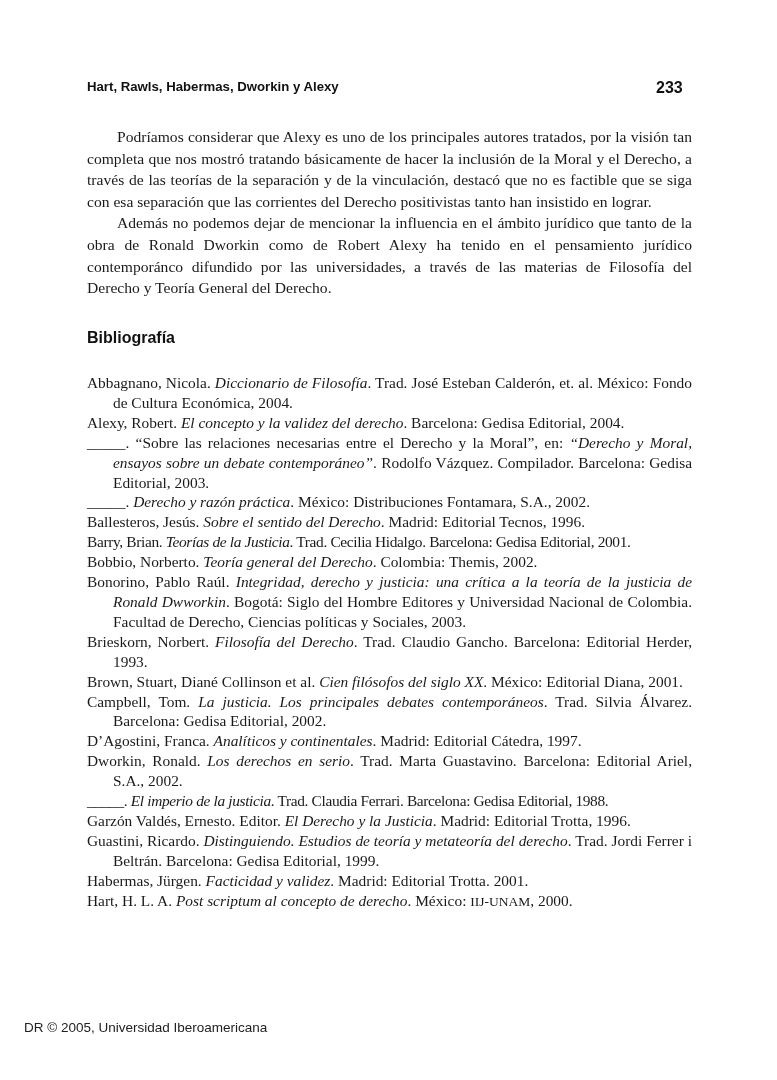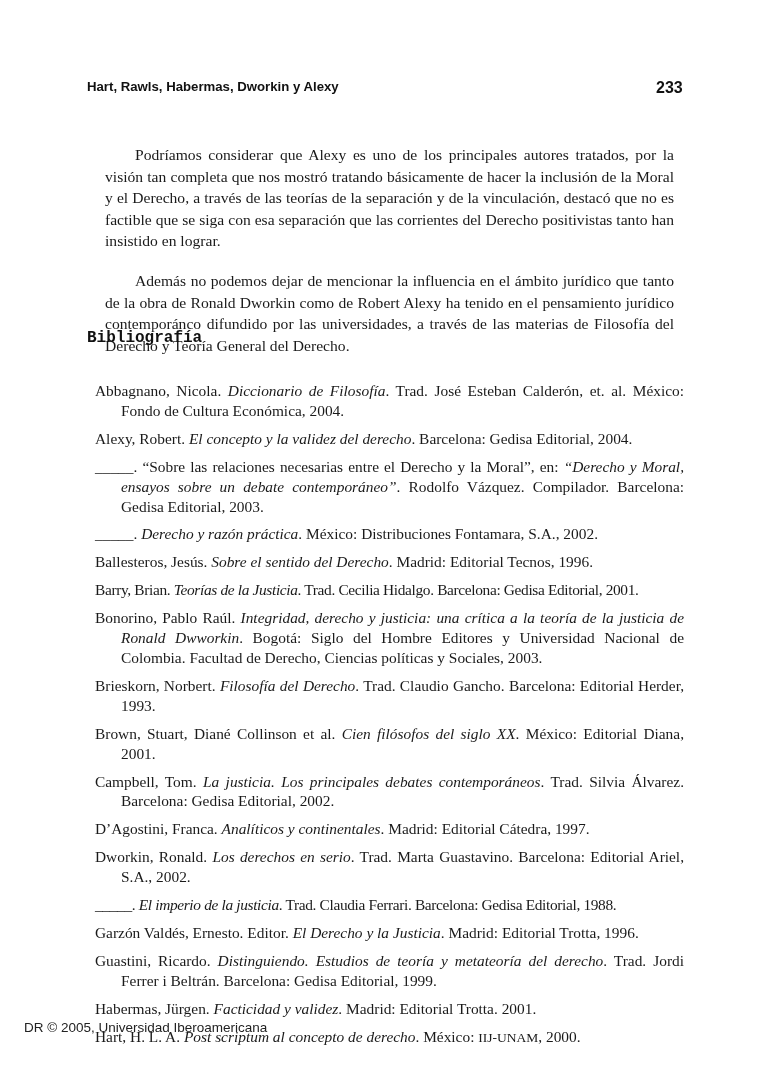--- a/index.html
+++ b/index.html
@@ -12,31 +12,31 @@
   .page-number {
     position: absolute; left: 656px; top: 79px;
     font-family: "Liberation Sans", sans-serif; font-weight: bold;
     font-size: 16px; color: #111;
   }
   .body-text {
     position: absolute; left: 87px; top: 126px; width: 605px;
     font-family: "Liberation Serif", serif; font-size: 15.6px; line-height: 21.6px;
     text-align: justify; color: #1a1a1a;
   }
-  .body-text p { margin: 18px; text-indent: 30px; }
+  .body-text p { margin: 0; text-indent: 30px; }
   .section-title {
     position: absolute; left: 87px; top: 329px;
-    font-family: Liberation Mono, monospace; font-weight: bold; font-size: 16px; color: #111; text-align: center;
+    font-family: Liberation Sans, sans-serif; font-weight: bold; font-size: 16px; color: #111; text-align: center;
   }
   .biblio {
     position: absolute; left: 87px; top: 373px; width: 605px;
     font-family: "Liberation Serif", serif; font-size: 15.4px; line-height: 19.9px;
     text-align: justify; color: #1a1a1a;
   }
-  .biblio .entry { padding-left: 26px; text-indent: -26px; margin: 8px; }
+  .biblio .entry { padding-left: 26px; text-indent: -26px; margin: 0; }
   .biblio .entry.tight { letter-spacing: -0.35px; }
   .biblio i { font-style: italic; }
   .biblio .sc { font-variant: small-caps; font-size: 13.5px; }
   .footer {
     position: absolute; left: 24px; top: 1020px;
     font-family: "Liberation Sans", sans-serif; font-size: 13.5px; color: #222;
   }
 </style>
 </head>
 <body>
@@ -53,20 +53,21 @@
 
 <div class="section-title">Bibliografía</div>
 
 <div class="biblio" id="biblio-list">
     <p class="entry"><span>Abbagnano, Nicola. </span><i>Diccionario de Filosofía</i><span>. Trad. José Esteban Calderón, et. al. México: Fondo de Cultura Económica, 2004.</span></p>
     <p class="entry"><span>Alexy, Robert. </span><i>El concepto y la validez del derecho</i><span>. Barcelona: Gedisa Editorial, 2004.</span></p>
     <p class="entry"><span>_____. “Sobre las relaciones necesarias entre el Derecho y la Moral”, en: </span><i>“Derecho y Moral, ensayos sobre un debate contemporáneo”</i><span>. Rodolfo Vázquez. Compilador. Barcelona: Gedisa Editorial, 2003.</span></p>
     <p class="entry"><span>_____. </span><i>Derecho y razón práctica</i><span>. México: Distribuciones Fontamara, S.A., 2002.</span></p>
     <p class="entry"><span>Ballesteros, Jesús. </span><i>Sobre el sentido del Derecho</i><span>. Madrid: Editorial Tecnos, 1996.</span></p>
     <p class="entry tight"><span>Barry, Brian. </span><i>Teorías de la Justicia</i><span>. Trad. Cecilia Hidalgo. Barcelona: Gedisa Editorial, 2001.</span></p>
+    <p class="entry"><span>Bobbio, Norberto. </span><i>Teoría general del Derecho</i><span>. Colombia: Themis, 2002.</span></p>
     <p class="entry"><span>Bonorino, Pablo Raúl. </span><i>Integridad, derecho y justicia: una crítica a la teoría de la justicia de Ronald Dwworkin</i><span>. Bogotá: Siglo del Hombre Editores y Universidad Nacional de Colombia. Facultad de Derecho, Ciencias políticas y Sociales, 2003.</span></p>
     <p class="entry"><span>Brieskorn, Norbert. </span><i>Filosofía del Derecho</i><span>. Trad. Claudio Gancho. Barcelona: Editorial Herder, 1993.</span></p>
     <p class="entry"><span>Brown, Stuart, Diané Collinson et al. </span><i>Cien filósofos del siglo XX</i><span>. México: Editorial Diana, 2001.</span></p>
     <p class="entry"><span>Campbell, Tom. </span><i>La justicia. Los principales debates contemporáneos</i><span>. Trad. Silvia Álvarez. Barcelona: Gedisa Editorial, 2002.</span></p>
     <p class="entry"><span>D’Agostini, Franca. </span><i>Analíticos y continentales</i><span>. Madrid: Editorial Cátedra, 1997.</span></p>
     <p class="entry"><span>Dworkin, Ronald. </span><i>Los derechos en serio</i><span>. Trad. Marta Guastavino. Barcelona: Editorial Ariel, S.A., 2002.</span></p>
     <p class="entry tight"><span>_____. </span><i>El imperio de la justicia</i><span>. Trad. Claudia Ferrari. Barcelona: Gedisa Editorial, 1988.</span></p>
     <p class="entry"><span>Garzón Valdés, Ernesto. Editor. </span><i>El Derecho y la Justicia</i><span>. Madrid: Editorial Trotta, 1996.</span></p>
     <p class="entry"><span>Guastini, Ricardo. </span><i>Distinguiendo. Estudios de teoría y metateoría del derecho</i><span>. Trad. Jordi Ferrer i Beltrán. Barcelona: Gedisa Editorial, 1999.</span></p>
     <p class="entry"><span>Habermas, Jürgen. </span><i>Facticidad y validez</i><span>. Madrid: Editorial Trotta. 2001.</span></p>

